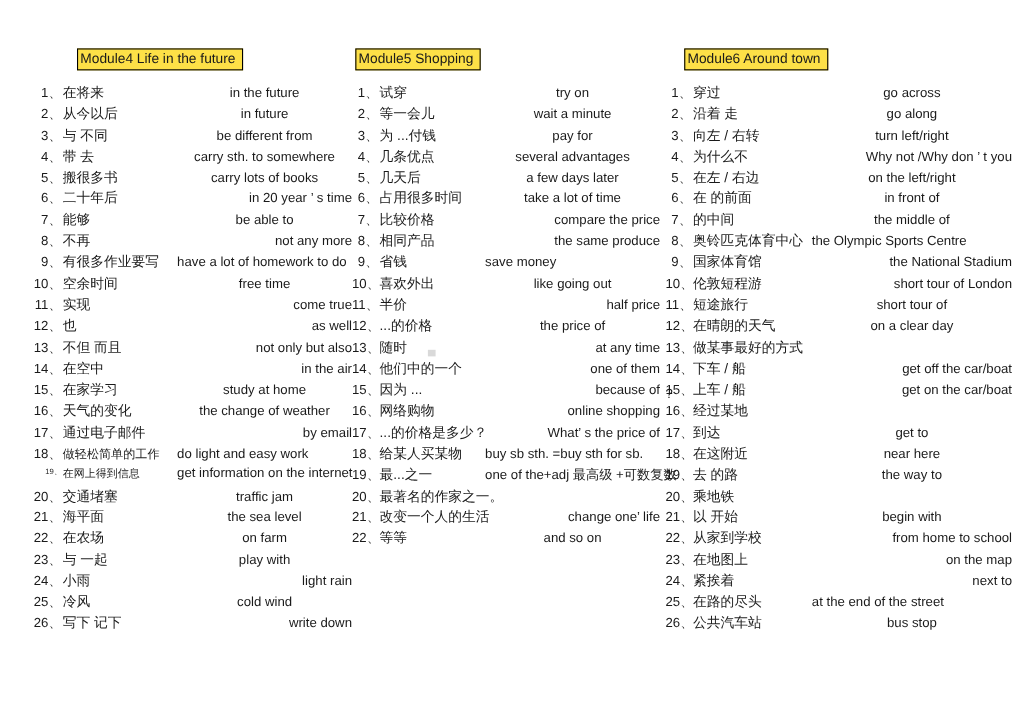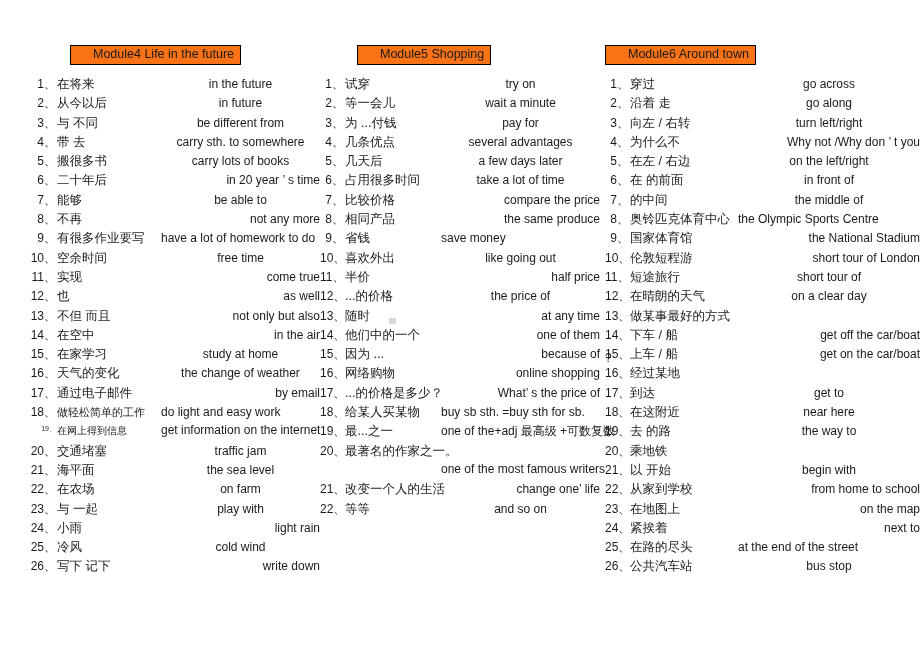--- a/index.html
+++ b/index.html
@@ -29,30 +29,30 @@
     top: 44px;
   }
   .col-1 { left: 30px;  width: 290px; }
   .col-2 { left: 320px; width: 280px; }
   .col-3 { left: 605px; width: 315px; }
 
   
   .title-box {
     display: inline-block;
     border: 1px solid #000000;
-    padding: 1px 6px 2px 22px;
+    padding: 1px 6px 2px 2px;
     font-size: 12.5px;
     line-height: 15px;
     white-space: nowrap;
-    background: #f97316;
+    background: #fde047;
   }
   .title-row { height: 20px; }
   .title-1 { margin-left: 40px; }
-  .title-2 { margin-left: 37px; }
-  .title-3 { }
+  .title-2 { margin-left: 3px; }
+  .title-3 { margin-left: 17px; }
 
   
   .rows {
     margin-top: 12px;
   }
   .row {
     display: flex;
     align-items: baseline;
     height: 19.3px;
     white-space: nowrap;
@@ -362,25 +362,20 @@
       <div class="row wide">
         <span class="num">19、</span>
         <span class="cn">最...之一</span>
         <span class="en">one of the+adj 最高级 +可数复数</span>
       </div>
       <div class="row wide">
         <span class="num">20、</span>
         <span class="cn">最著名的作家之一。</span>
         <span class="en"></span>
       </div>
-      <div class="row cont">
-        <span class="num"></span>
-        <span class="cn"></span>
-        <span class="en">one of the most famous writers</span>
-      </div>
       <div class="row wide-right">
         <span class="num">21、</span>
         <span class="cn">改变一个人的生活</span>
         <span class="en">change one’ life</span>
       </div>
       <div class="row">
         <span class="num">22、</span>
         <span class="cn">等等</span>
         <span class="en">and so on</span>
       </div>

